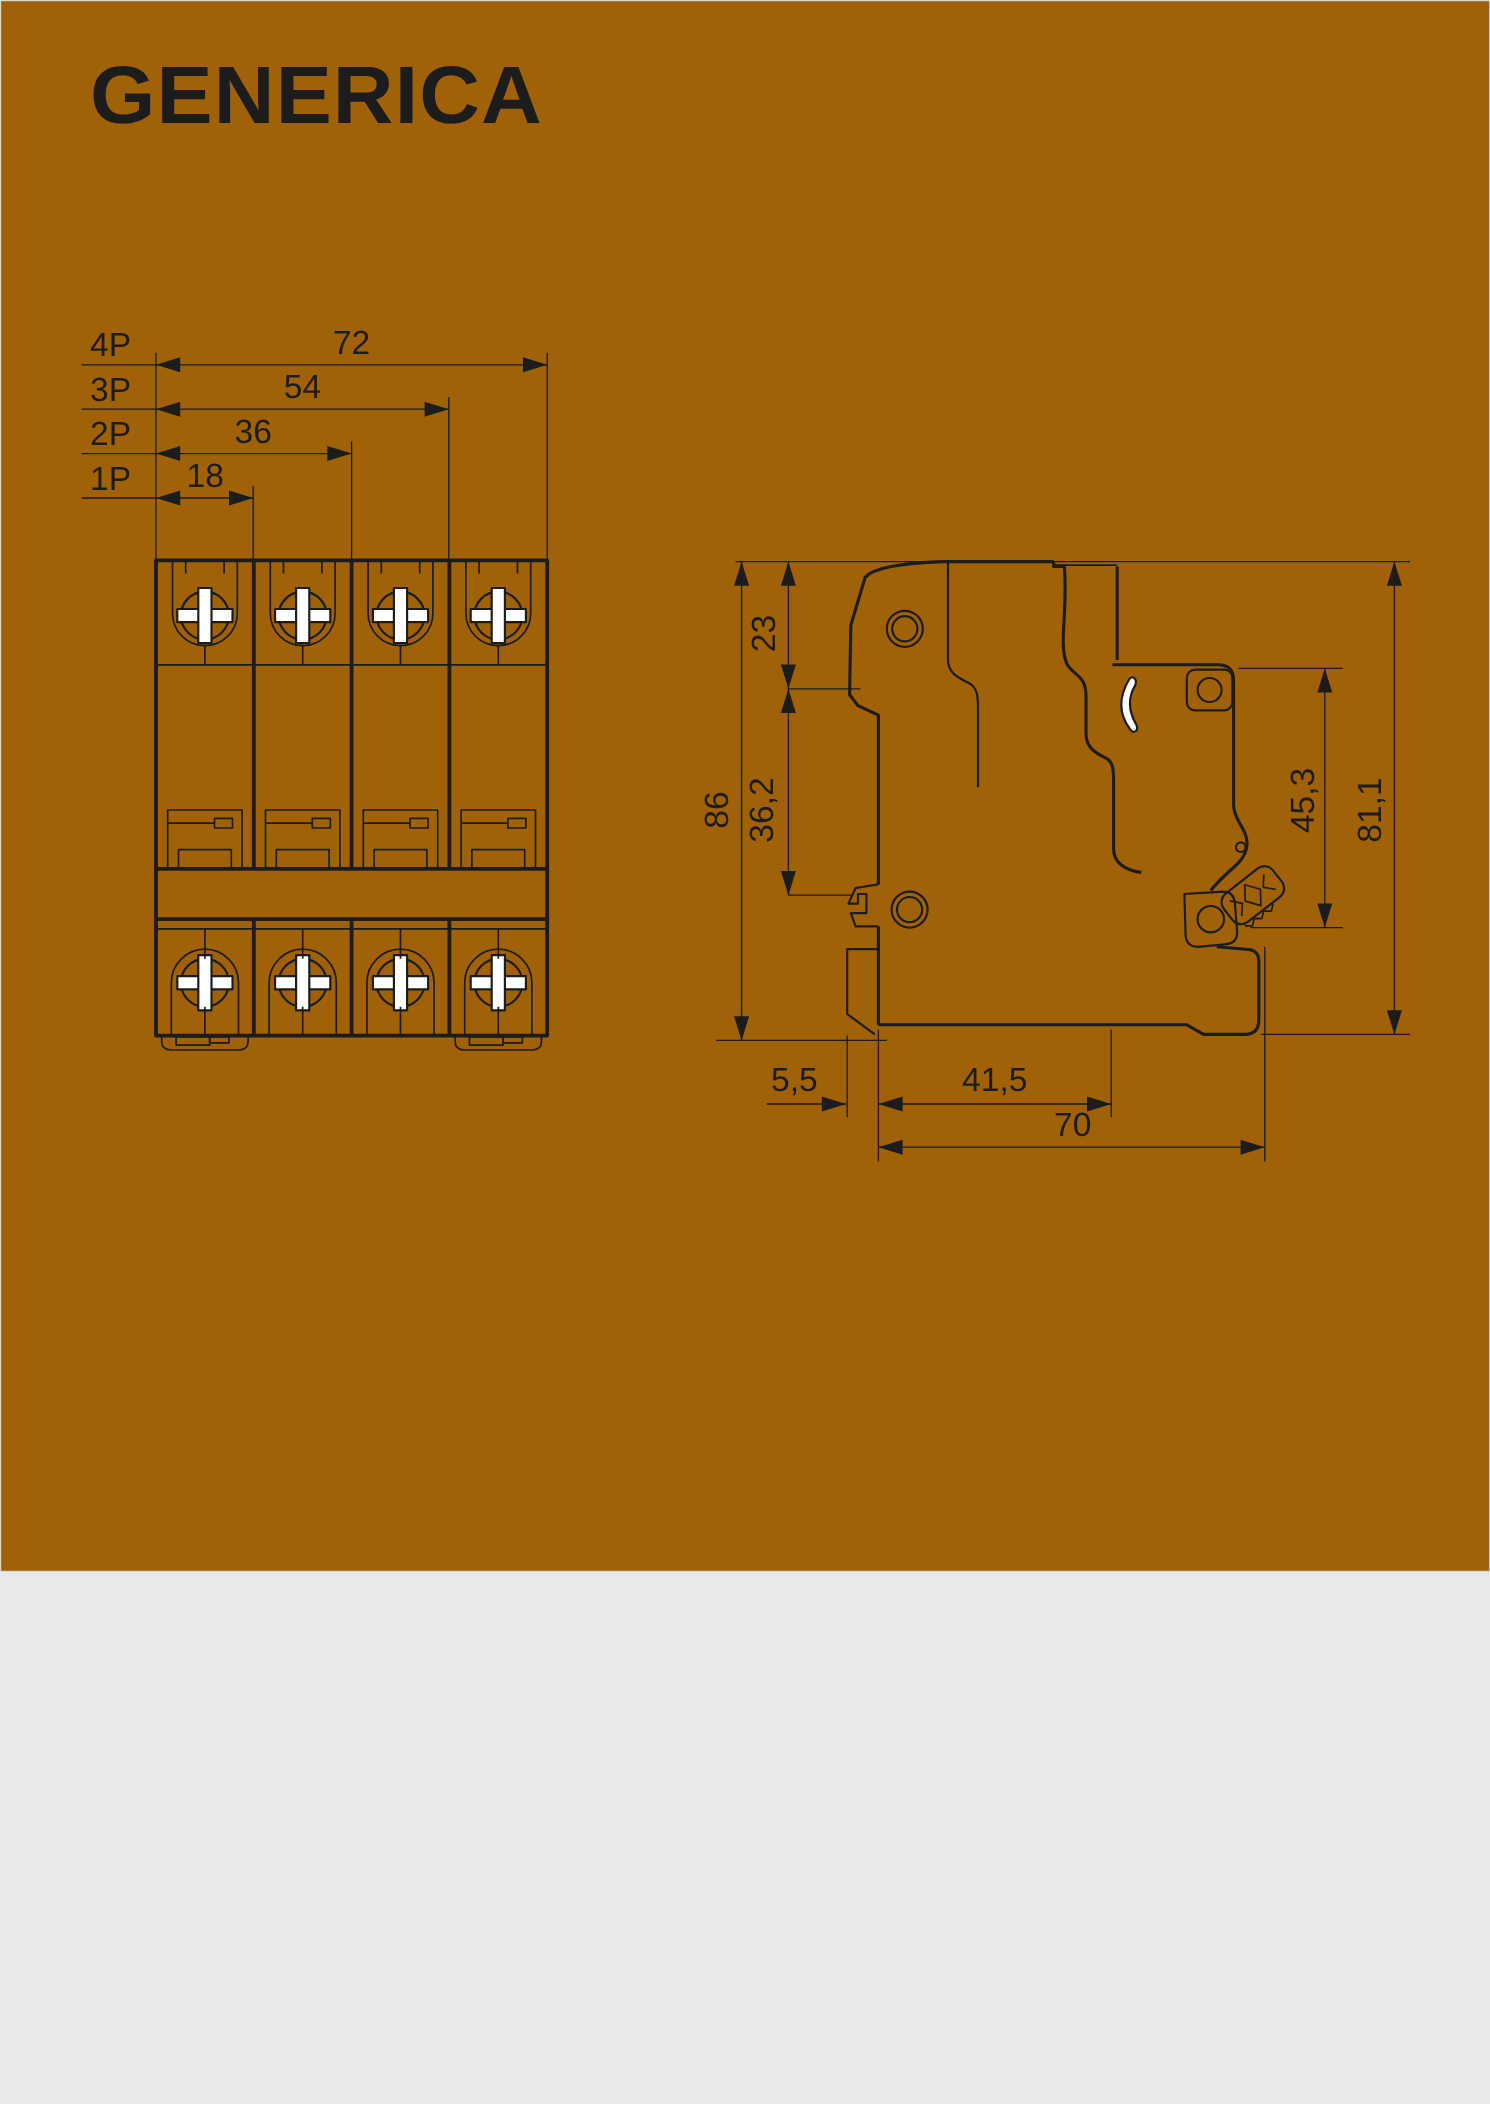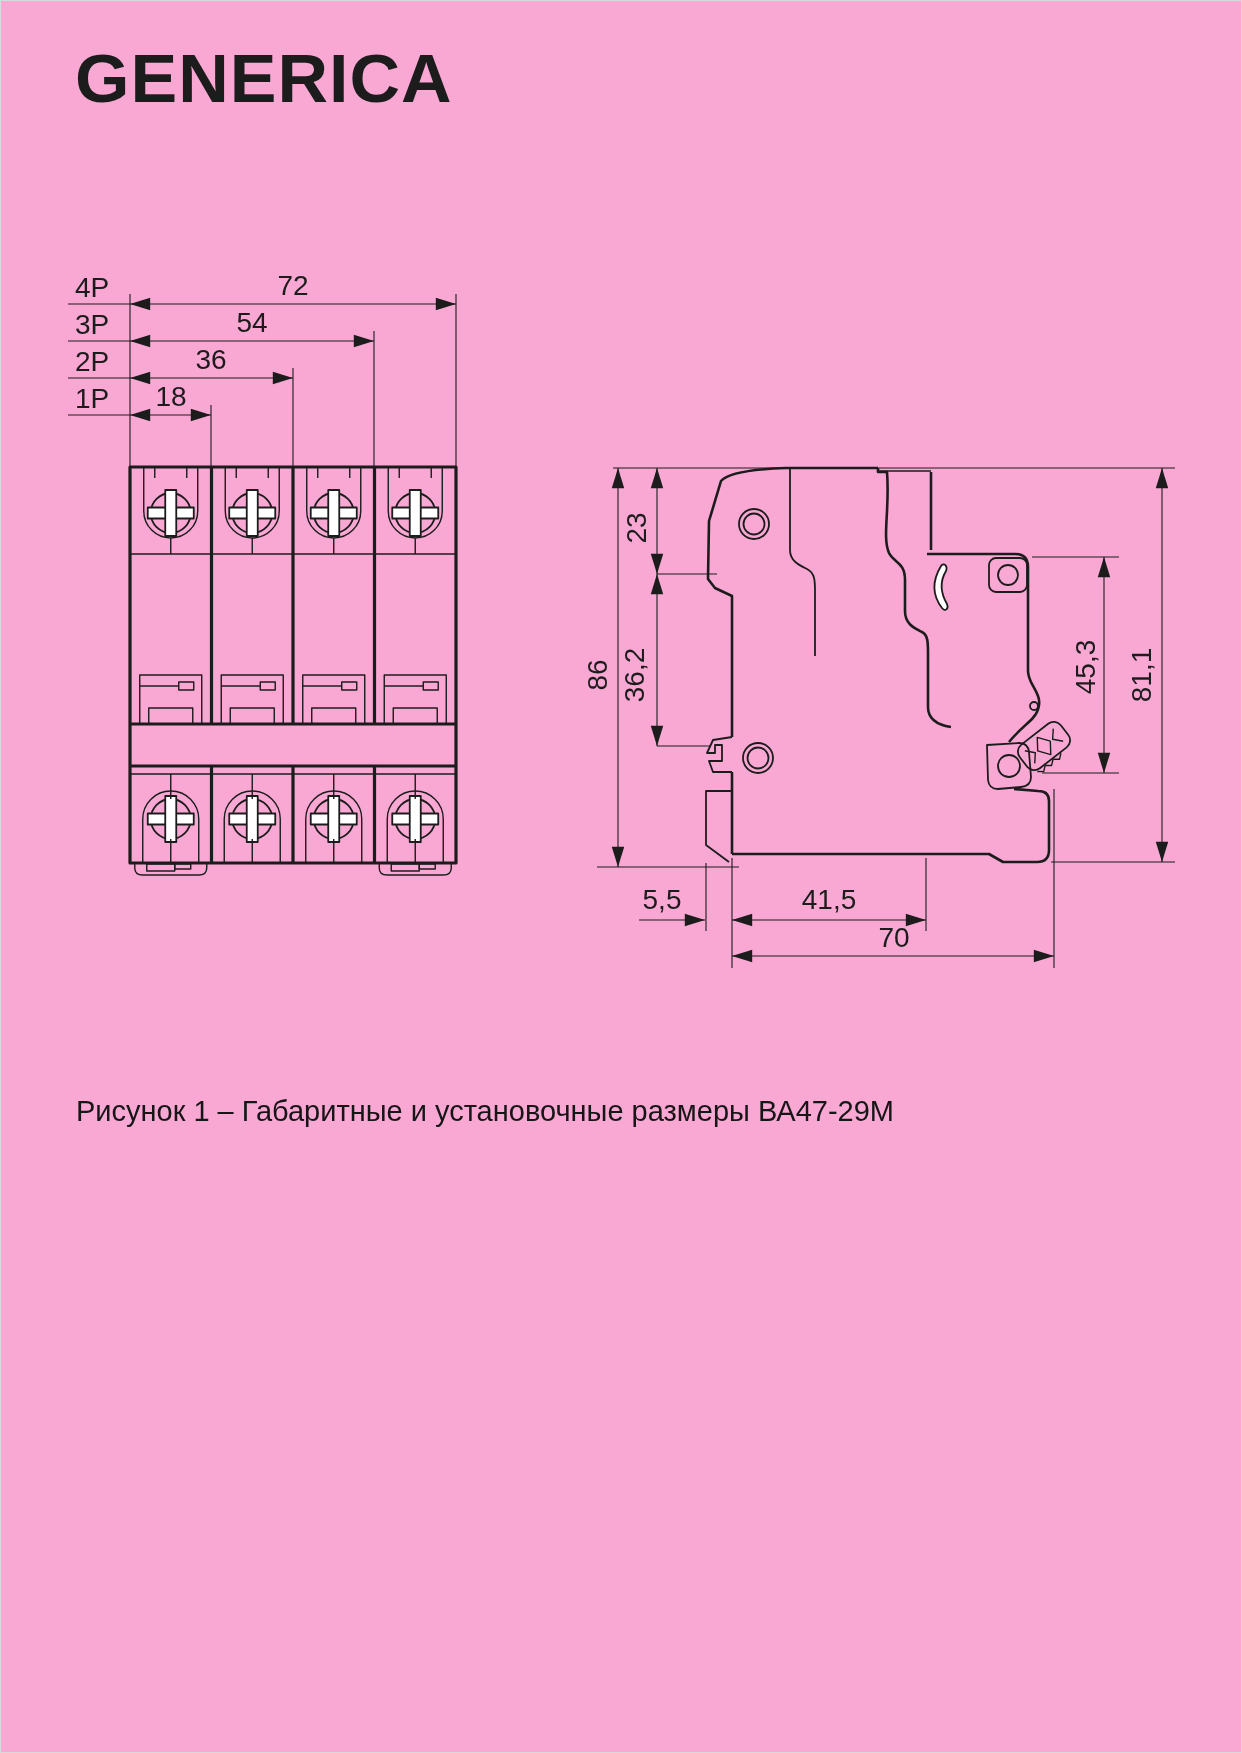--- a/index.html
+++ b/index.html
@@ -1,19 +1,19 @@
 <!DOCTYPE html>
 <html><head>
 <meta charset="utf-8">
 <style>
   html,body{margin:0;padding:0;background:#e9e9e9;}
   #page{
     position:relative;
-    width:1242px;height:1753px;
-    background:#f9a8d4;
+    width:1242px;height:1310px;
+    background:#a16207;
     border:1px solid #d9d9d9;
     box-sizing:border-box;
     font-family:"Liberation Sans",sans-serif;
     overflow:hidden;
   }
   #logo{
     position:absolute;left:74px;top:38px;
     font-size:70px;font-weight:bold;letter-spacing:1px;
     color:#1c1c1c;transform:scaleY(0.97);
     font-family:"Liberation Sans",sans-serif;
@@ -184,15 +184,14 @@
         <text class="dtxt" transform="rotate(-90 643 674)" x="643" y="674">36,2</text>
         <text class="dtxt" transform="rotate(-90 1094 666)" x="1094" y="666">45,3</text>
         <text class="dtxt" transform="rotate(-90 1150 674)" x="1150" y="674">81,1</text>
         <text class="dtxt" x="661" y="908">5,5</text>
         <text class="dtxt" x="828" y="908">41,5</text>
         <text class="dtxt" x="893" y="946">70</text>
       </g>
     </g>
   </svg>
 
-  <div id="caption">Рисунок 1 – Габаритные и установочные размеры ВА47-29М</div>
 
 </div>
 
 </body></html>

